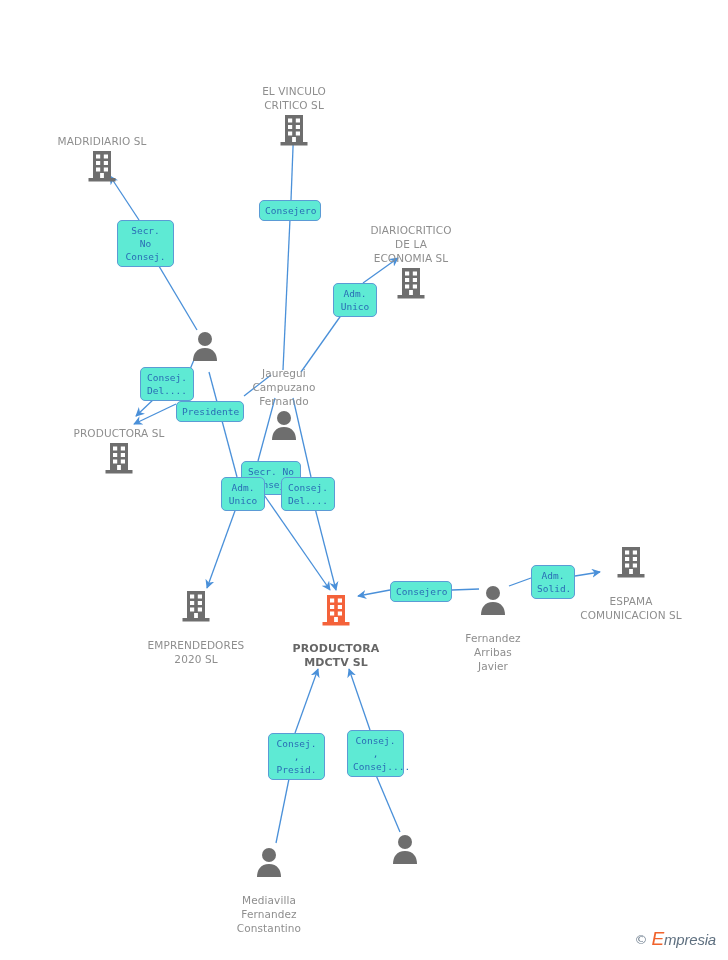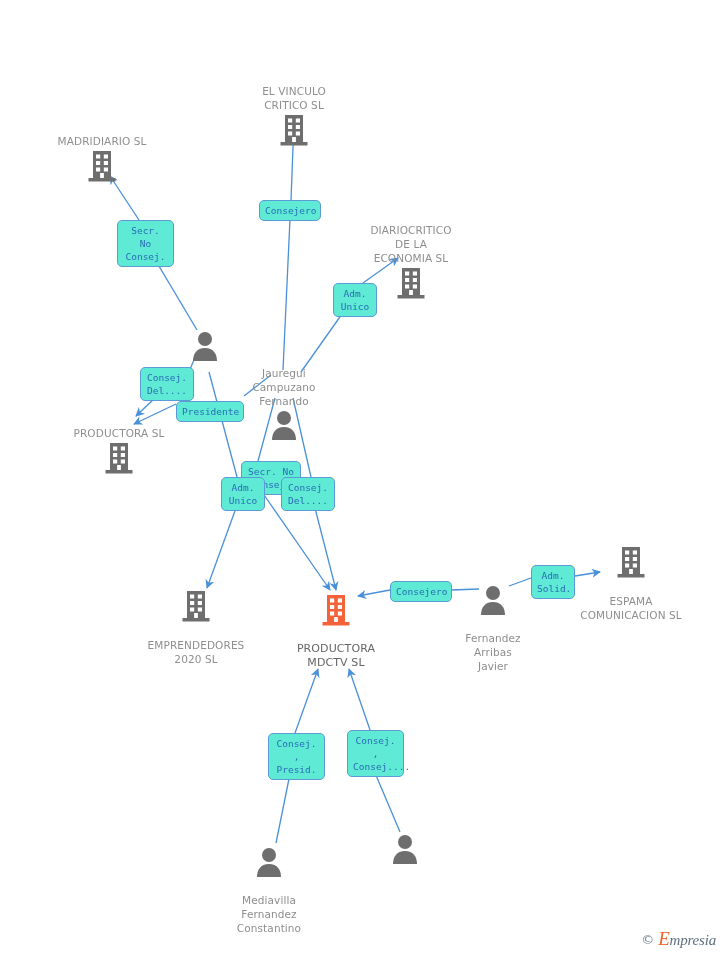--- a/index.html
+++ b/index.html
@@ -39,21 +39,21 @@
     font-size: 10.5px;
     line-height: 14px;
     color: #8a8a8a;
     letter-spacing: 0.1px;
     white-space: pre-line;
   }
   .node.company .caption { color: #8e8e8e; }
   .node.person  .caption { color: #8e8e8e; }
   .node.focus .caption {
     color: #666666;
-    font-weight: normal;
+    font-weight: bold;
     font-size: 11px;
     line-height: 14px;
   }
   
   .node.cap-top .caption { margin-bottom: 2px; }
   .node.cap-bottom .caption { margin-top: 16px; }
 
   
   .rel {
     position: absolute;
@@ -78,21 +78,21 @@
     align-items: center;
     gap: 4px;
     background: #ffffff;
     padding: 2px 4px;
   }
   #watermark .c {
     font-size: 13px;
     color: #6f7f8f;
   }
   #watermark .brand {
-    font-family: Liberation Serif, serif;
+    font-family: Liberation Sans, sans-serif;
     font-style: italic;
     font-size: 15px;
     color: #5f7080;
     letter-spacing: -0.2px;
   }
   #watermark .brand .e {
     color: #f0632c;
     font-size: 19px;
   }
 </style>

